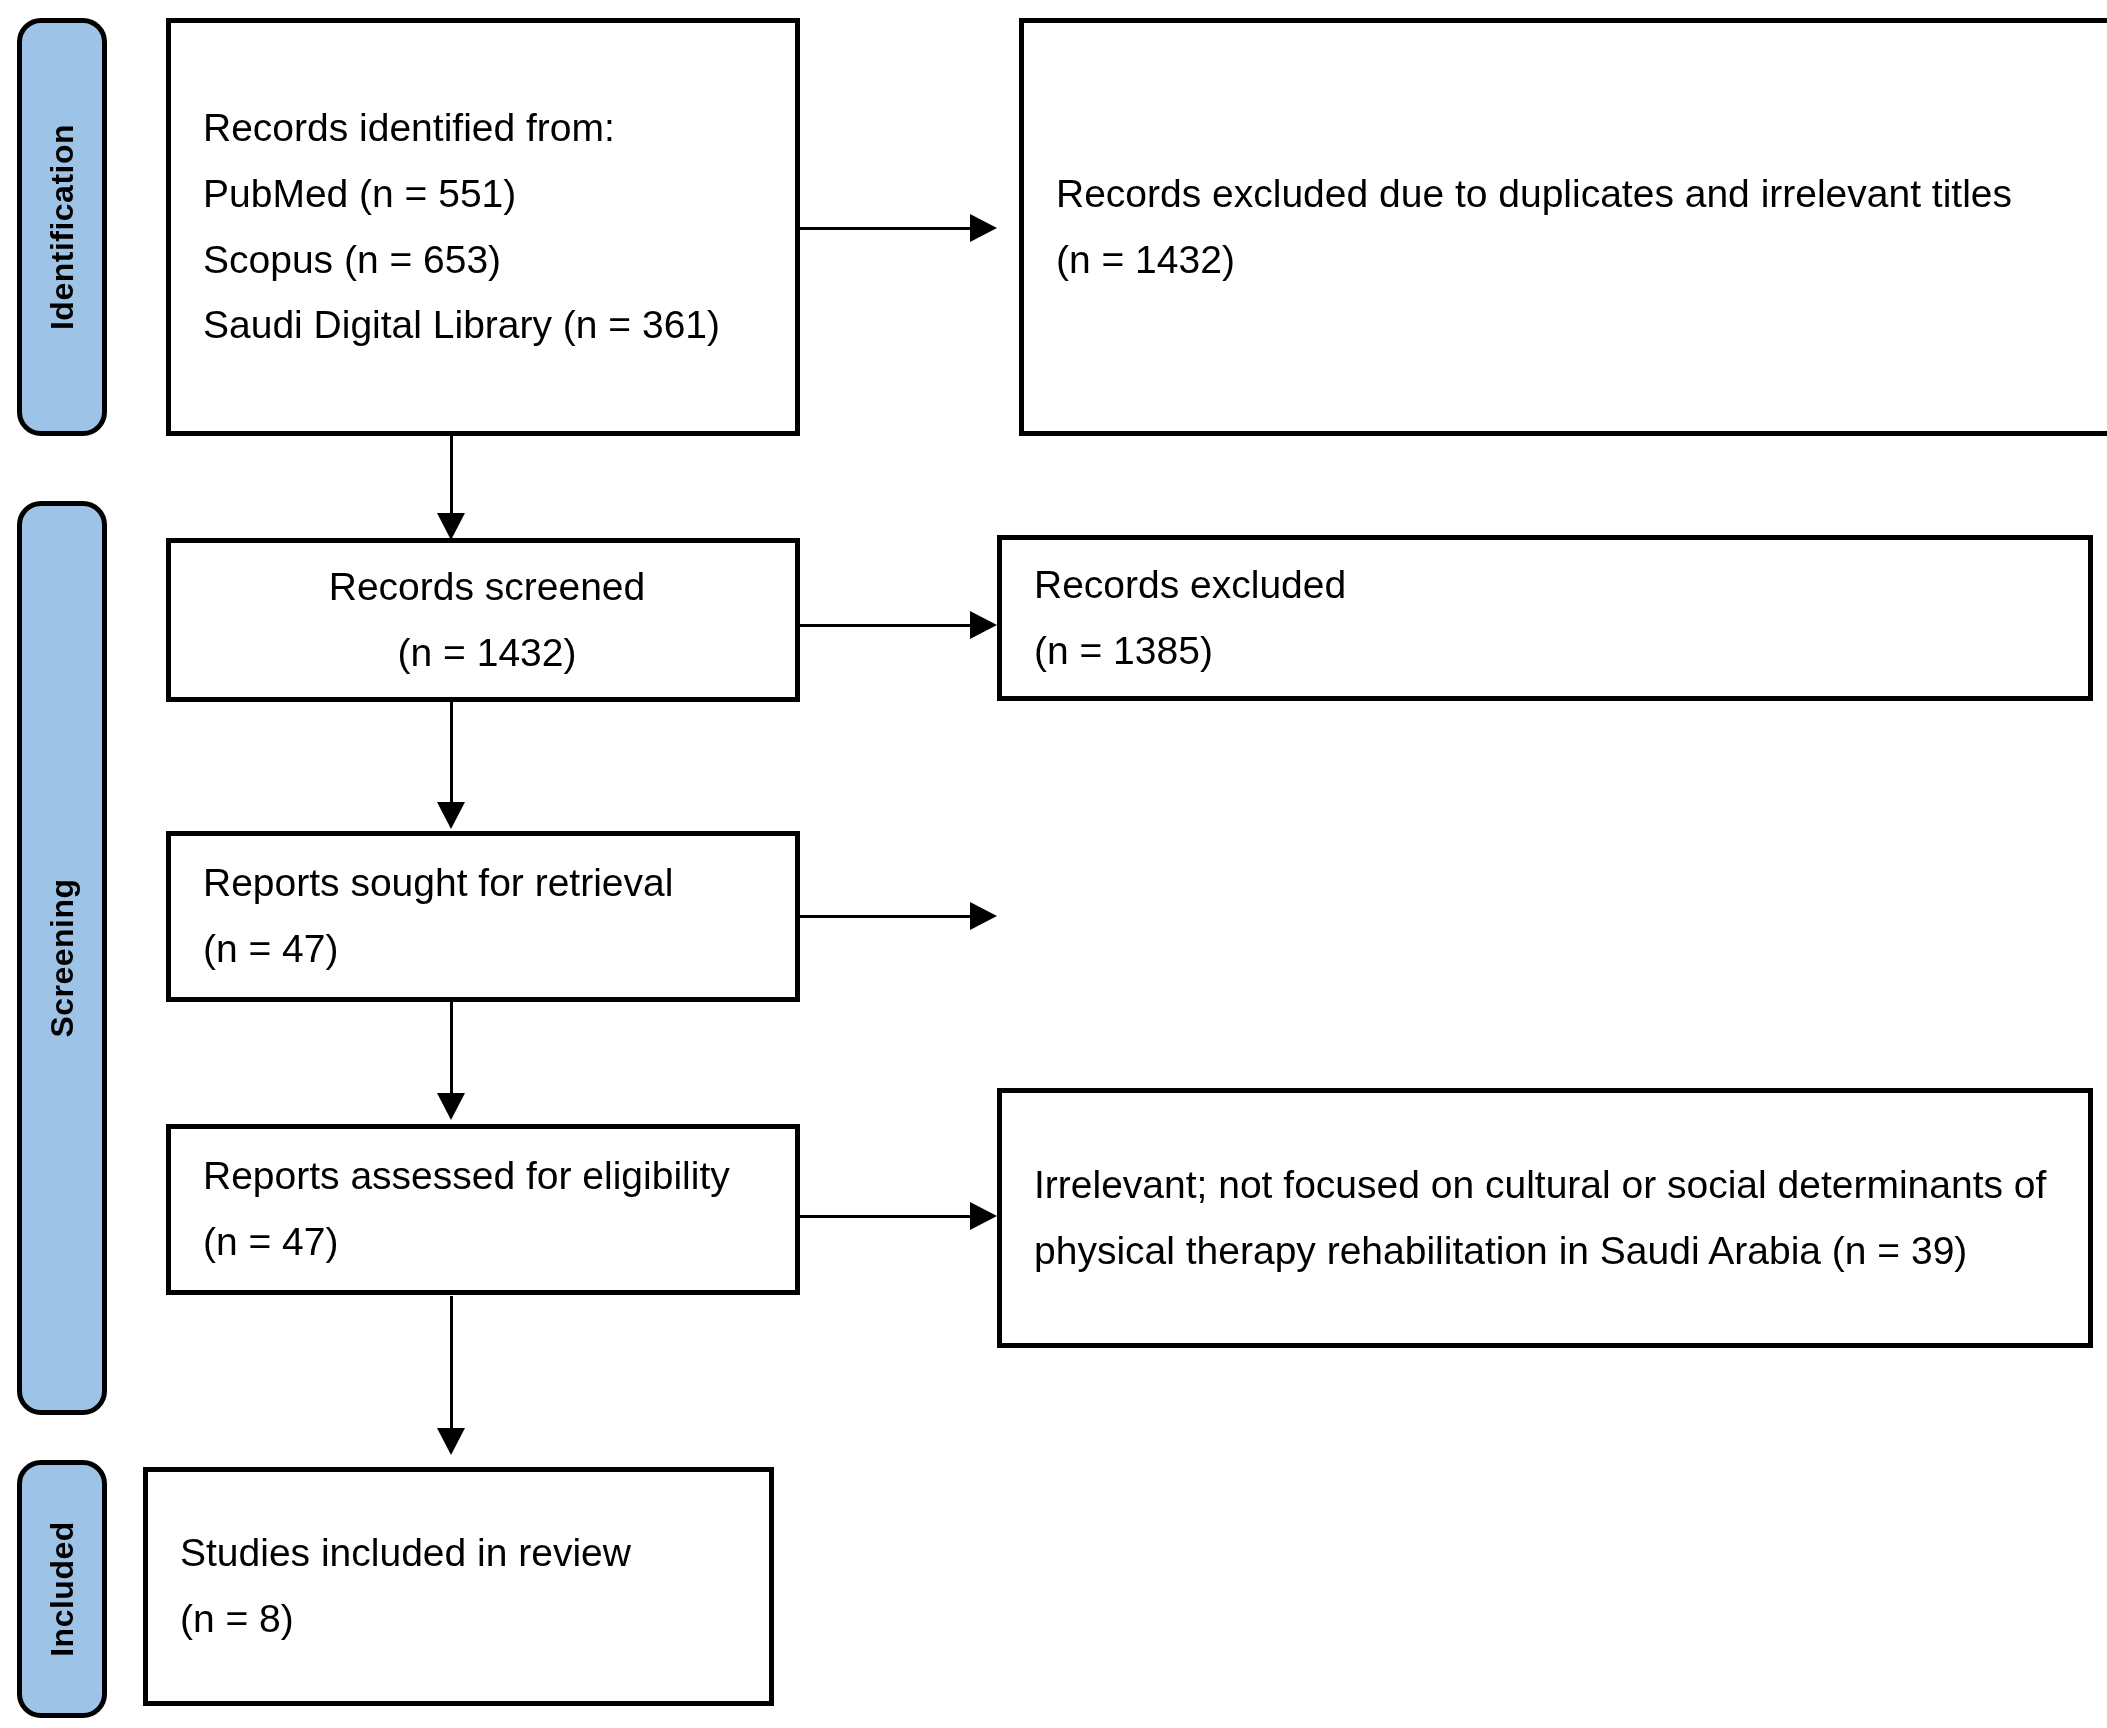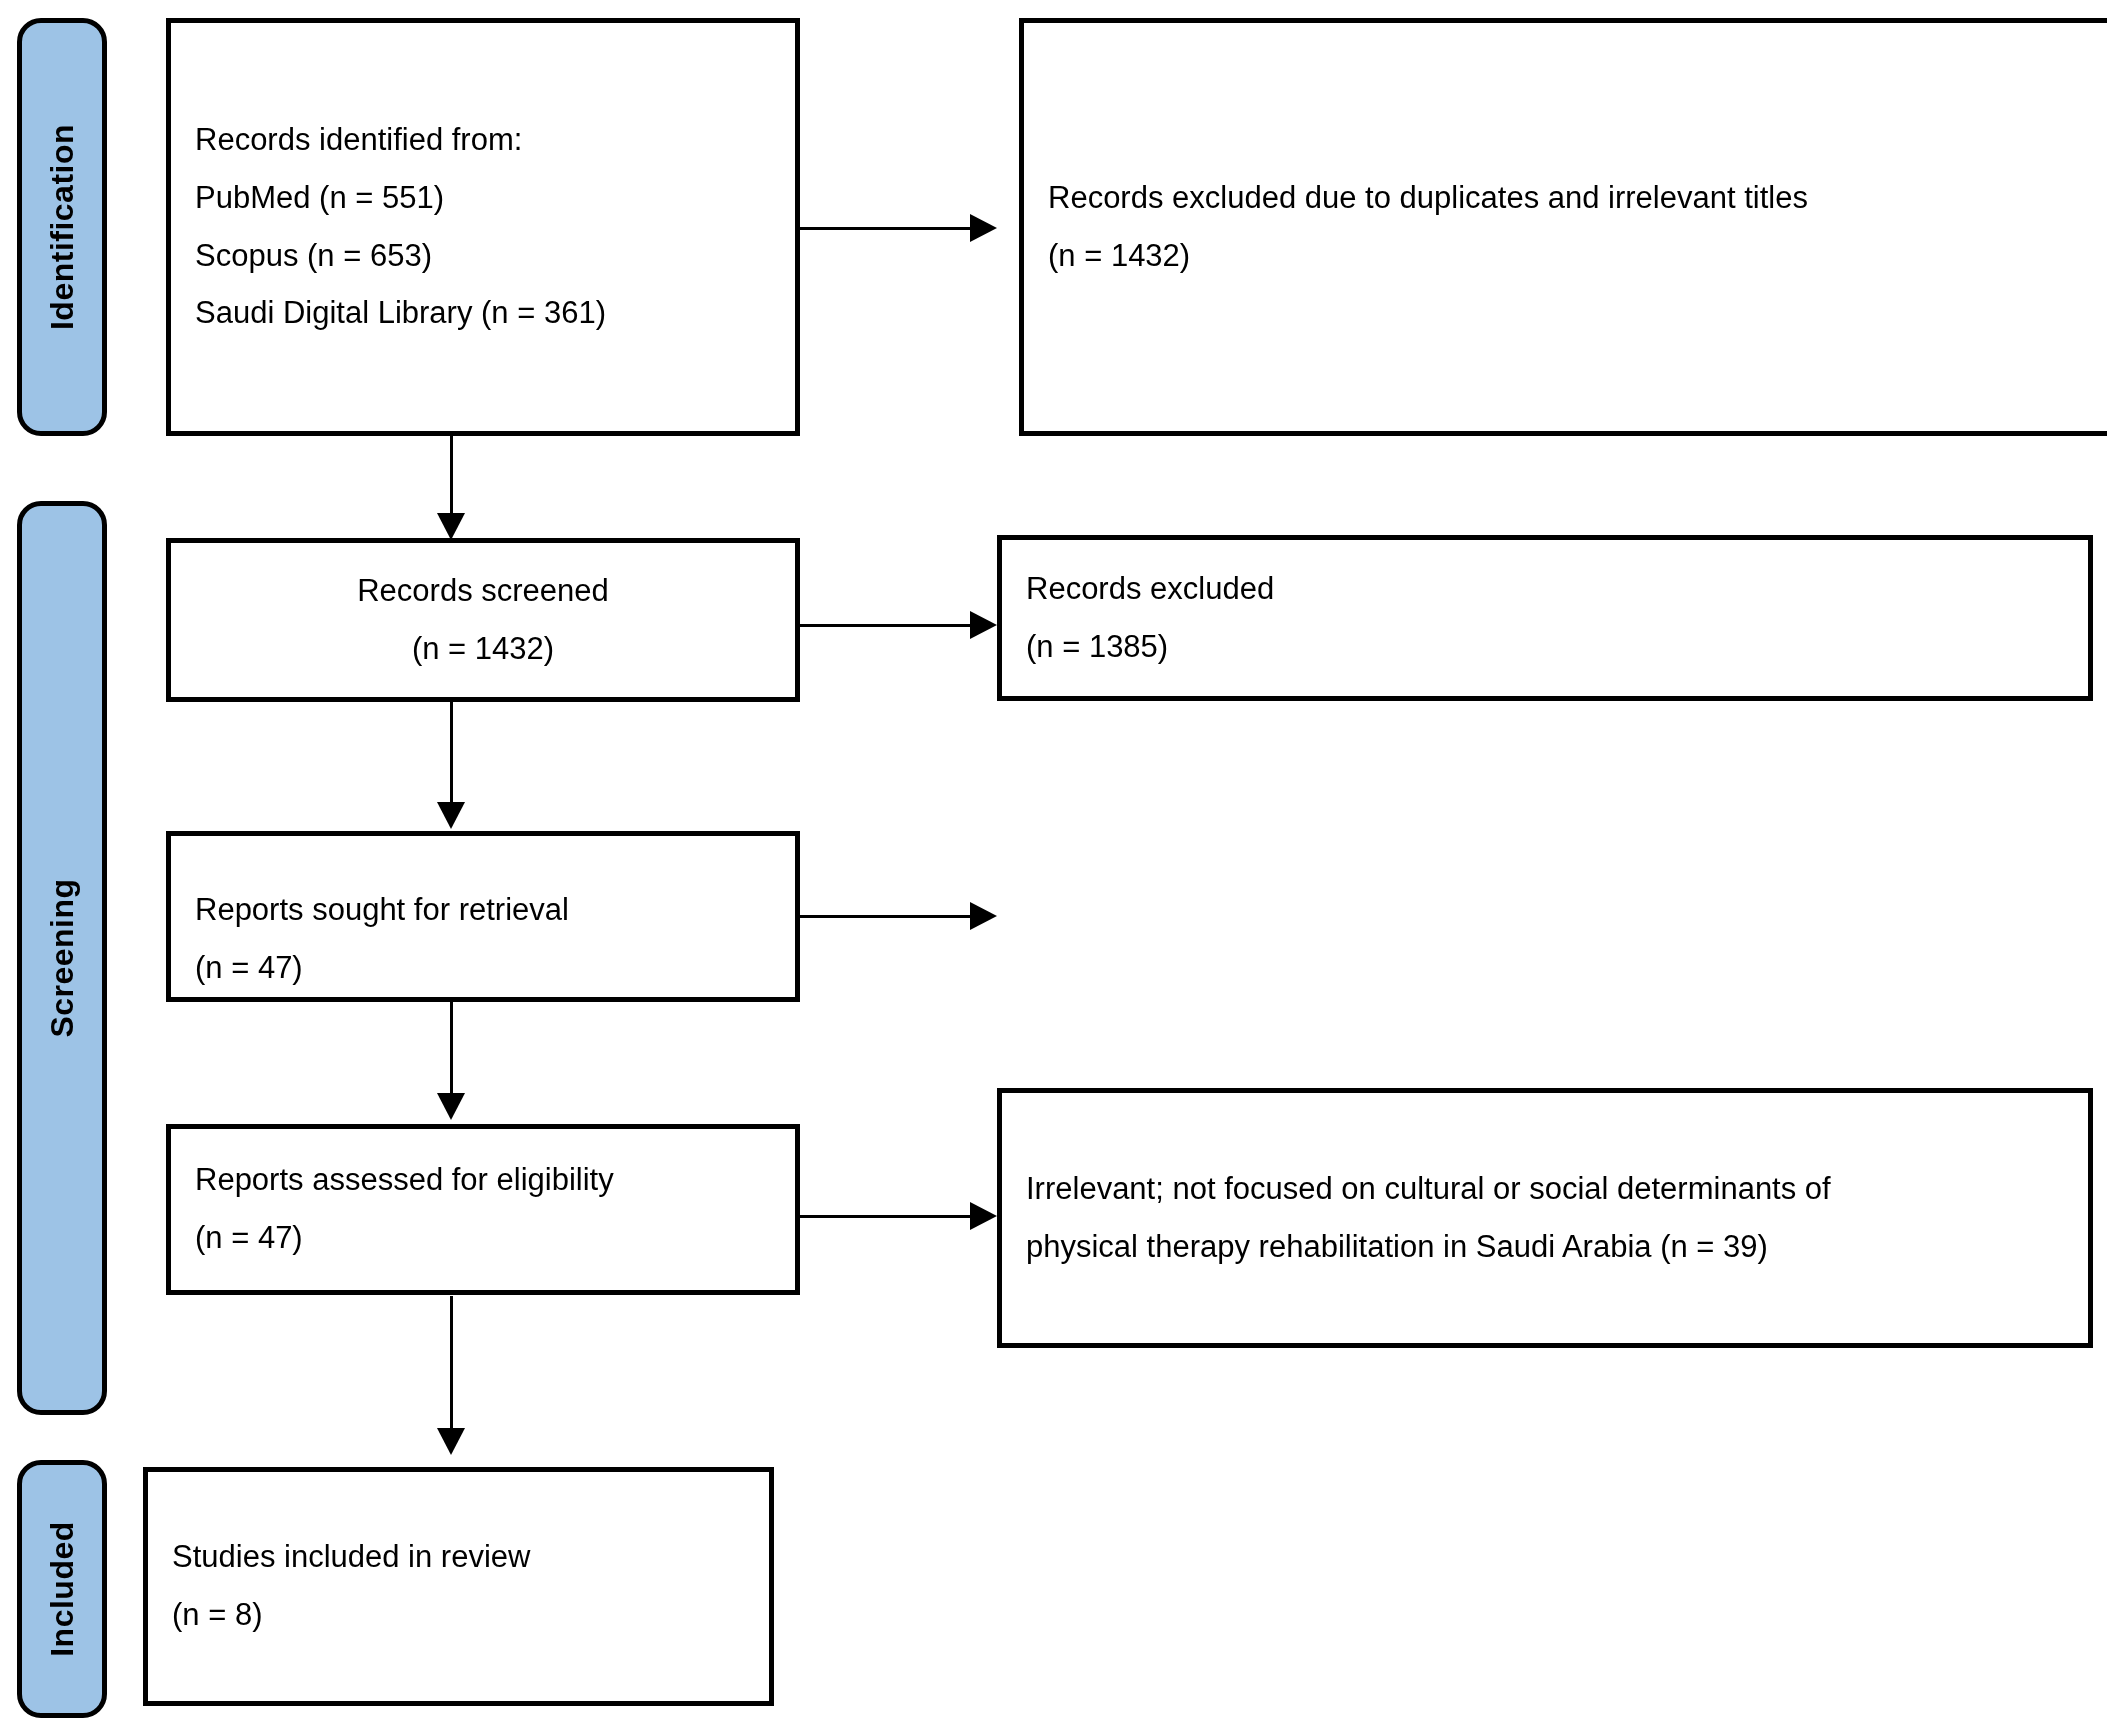--- a/index.html
+++ b/index.html
@@ -38,25 +38,26 @@
   .flow-box{
     position:absolute;
     box-sizing:border-box;
     background:#ffffff;
     border:5.2px solid #000000;
     display:flex;
     flex-direction:column;
     justify-content:center;
   }
   .flow-box .line{
-    font-size:31px;
+    font-size:39px;
     line-height:1.05;
     color:#000000;
     padding:12.5px 24px;
     white-space:nowrap;
+    margin-left:8px;
   }
   .flow-box.wrap .line{white-space:normal;}
 
   
   .conn{position:absolute;}
   .conn .stem-v{
     position:absolute;
     background:#000000;
     width:3.1px;
     left:0;
@@ -136,21 +137,21 @@
   <div class="conn" style="left:800px; top:624px; width:197px; height:3.1px;">
     <div class="stem-h" style="width:171px;"></div>
     <div class="arrow-right" style="left:170px; top:-13px;"></div>
   </div>
 
   <div class="conn" style="left:450px; top:701px; width:3.1px; height:135px;">
     <div class="stem-v" style="height:110px;"></div>
     <div class="arrow-down" style="left:-13px; top:101px;"></div>
   </div>
 
-  <div class="flow-box" style="left:166px; top:831px; width:634px; height:171px;justify-content:flex-end;">
+  <div class="flow-box" style="left:166px; top:831px; width:634px; height:171px;">
     <div class="line">Reports sought for retrieval</div>
     <div class="line">(n = 47)</div>
   </div>
 
 
   <div class="conn" style="left:800px; top:915px; width:197px; height:3.1px;">
     <div class="stem-h" style="width:171px;"></div>
     <div class="arrow-right" style="left:170px; top:-13px;"></div>
   </div>
 

